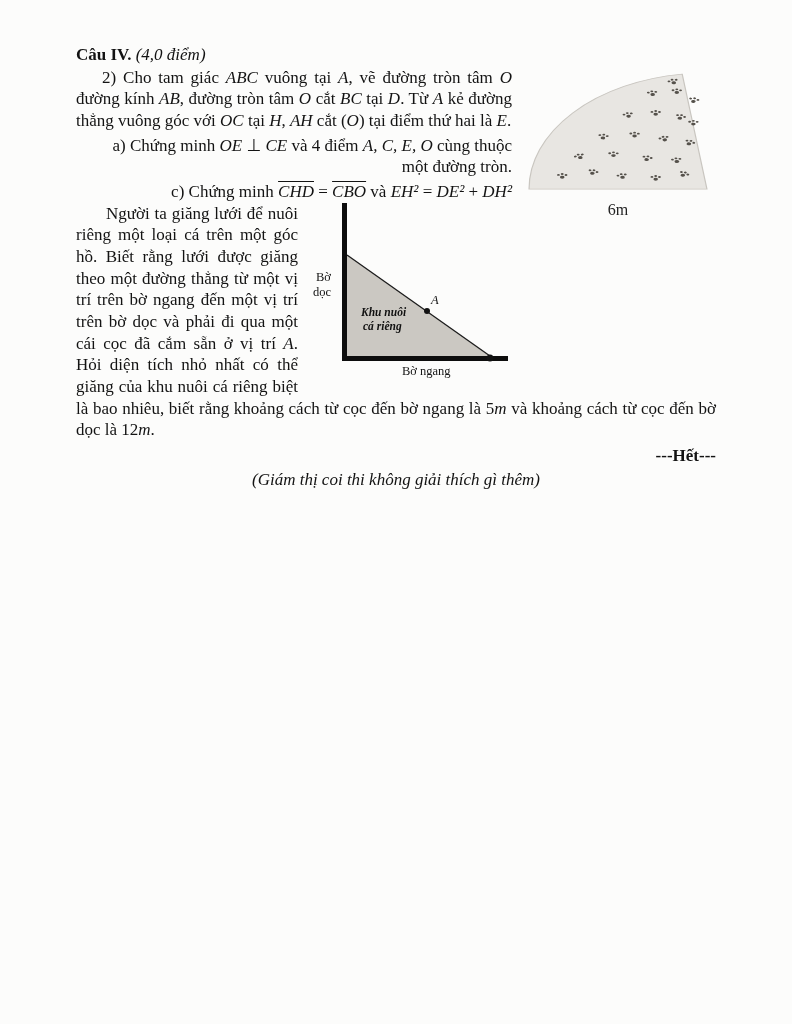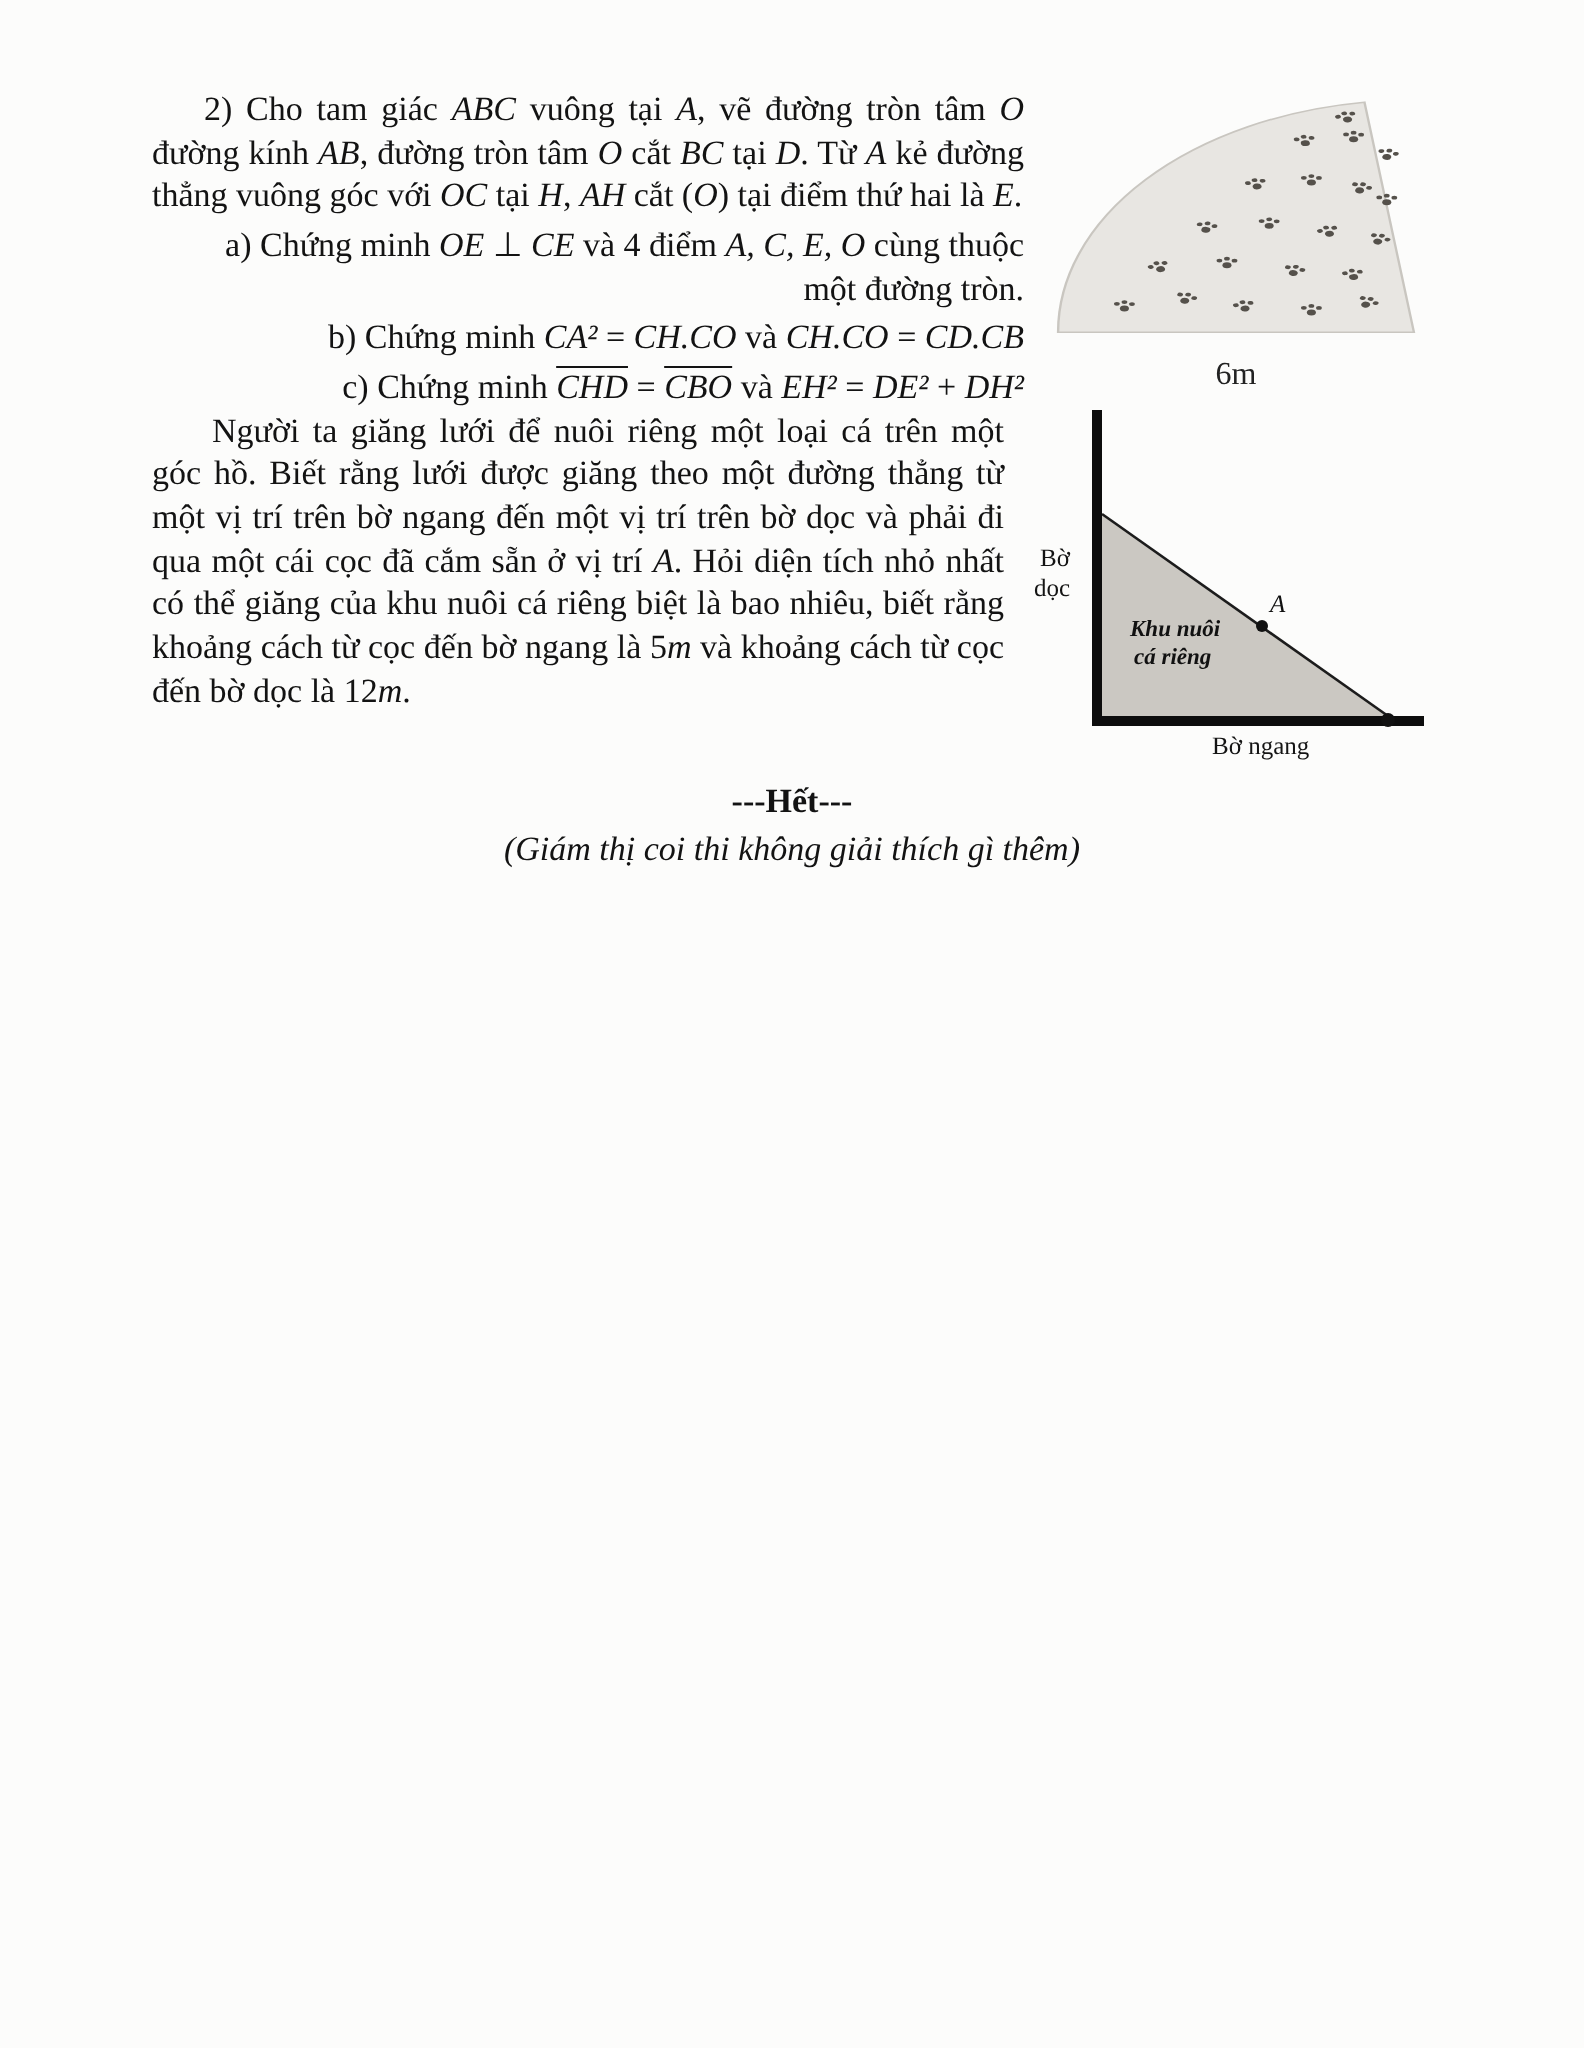--- a/index.html
+++ b/index.html
@@ -15,34 +15,39 @@
     position: relative;
   }
   .sec-head { margin: 0 0 1px 0; }
   .sec-label { font-weight: bold; }
   .sec-points { font-style: italic; }
   .para { margin: 0; text-align: justify; text-indent: 26px; }
   .sub { margin: 3px 0 0 36px; text-align: right; text-indent: 0; font-family: Liberation Serif, serif; }
   .fig-sector { float: right; width: 196px; margin: -4px 0 2px 8px; text-align: center; }
   .fig-caption { font-size: 16px; line-height: 1; margin-top: 2px; color: #222; }
   .fig-lake { float: right; width: 206px; margin: 0 0 0 8px; }
-  .footer-end { clear: both; text-align: center; font-weight: bold; margin: 4px 0 0 0; }
+  .footer-end { clear: both; text-align: right; font-weight: bold; margin: 4px 0 0 0; }
   .footer-note { text-align: center; font-style: italic; margin: 2px 0 0 0; }
   .st-i { font-style: italic; }
   .st-ov { text-decoration: overline; }
   .lake-shore-label { font-size: 12.5px; fill: #141414; }
   .lake-area-label { font-size: 11.5px; font-weight: bold; font-style: italic; fill: #111; }
   .lake-point-label { font-size: 12.5px; font-style: italic; fill: #111; }
 </style>
 </head>
 <body>
 
 <div class="page">
 
   <section>
+    <p class="sec-head">
+      <span class="sec-label">Câu IV.</span>
+      <span> </span>
+      <span class="sec-points">(4,0 điểm)</span>
+    </p>
 
     <div>
       <figure class="fig-sector" style="margin-block:0; margin-inline-end:0;">
         <svg width="196" height="128" viewBox="0 0 130 130" preserveAspectRatio="none">
           <defs>
             <g id="paw-shape">
               <circle cx="0" cy="0" r="1.5"></circle>
               <circle cx="-2.5" cy="-2.4" r="0.95"></circle>
               <circle cx="0" cy="-3.3" r="0.95"></circle>
               <circle cx="2.5" cy="-2.3" r="0.95"></circle>
@@ -73,21 +78,20 @@
             <use href="#paw-shape" transform="translate(115,58)"></use>
           </g>
         </svg>
         <figcaption class="fig-caption">6m</figcaption>
       </figure>
 
       <p class="para"><span>2) Cho tam giác </span><span class="st-i">ABC</span><span> vuông tại </span><span class="st-i">A</span><span>, vẽ đường tròn tâm </span><span class="st-i">O</span><span> đường kính </span><span class="st-i">AB</span><span>, đường tròn tâm </span><span class="st-i">O</span><span> cắt </span><span class="st-i">BC</span><span> tại </span><span class="st-i">D</span><span>. Từ </span><span class="st-i">A</span><span> kẻ đường thẳng vuông góc với </span><span class="st-i">OC</span><span> tại </span><span class="st-i">H</span><span>, </span><span class="st-i">AH</span><span> cắt (</span><span class="st-i">O</span><span>) tại điểm thứ hai là </span><span class="st-i">E</span><span>.</span></p>
     </div>
 
     <p class="para sub"><span>a) Chứng minh </span><span class="st-i">OE</span><span> ⊥ </span><span class="st-i">CE</span><span> và 4 điểm </span><span class="st-i">A, C, E, O</span><span> cùng thuộc một đường tròn.</span></p>
-    <p class="para sub"><span>b) Chứng minh </span><span class="st-i">CA²</span><span> = </span><span class="st-i">CH.CO</span><span> và </span><span class="st-i">CH.CO</span><span> = </span><span class="st-i">CD.CB</span></p>
     <p class="para sub"><span>c) Chứng minh </span><span class="st-i st-ov">CHD</span><span> = </span><span class="st-i st-ov">CBO</span><span>  và  </span><span class="st-i">EH²</span><span> = </span><span class="st-i">DE²</span><span> + </span><span class="st-i">DH²</span></p>
   </section>
 
   <section>
 
     <div>
       <figure class="fig-lake" style="margin-block:0; margin-inline-end:0;">
         <svg width="206" height="180" viewBox="0 0 206 180">
 
           <polygon points="41,52 41,153 184,153" fill="#cbc8c2"></polygon>

